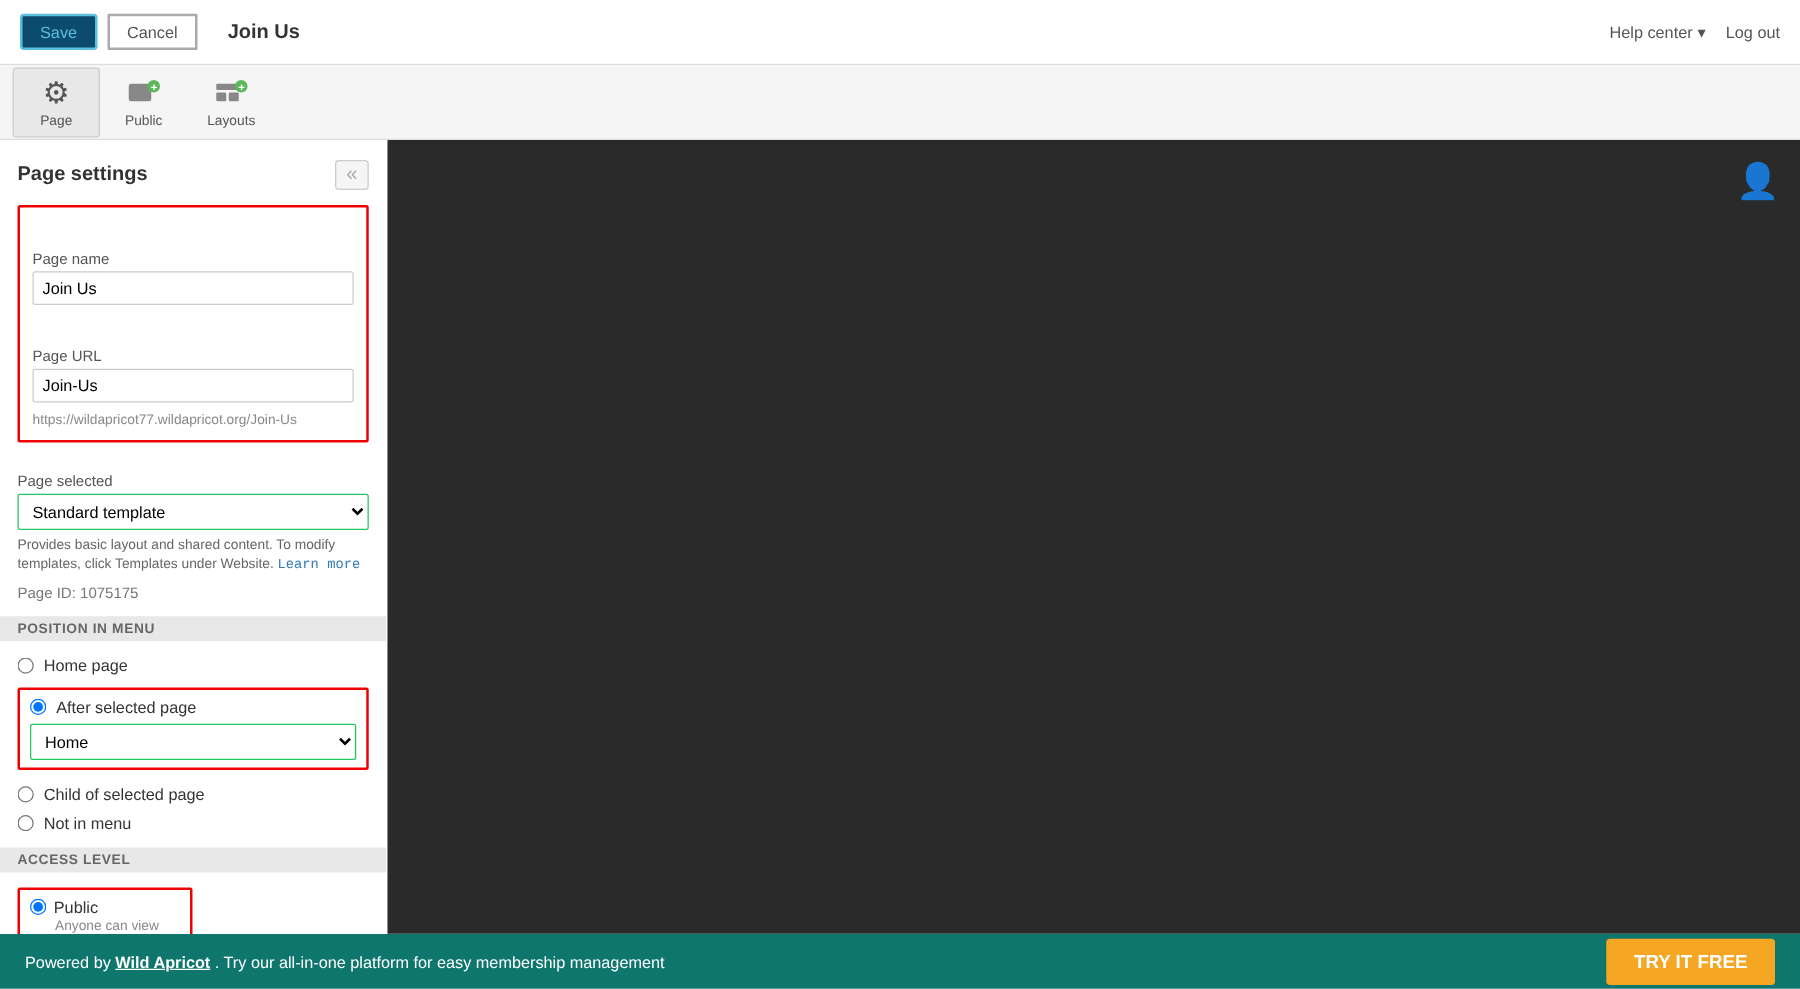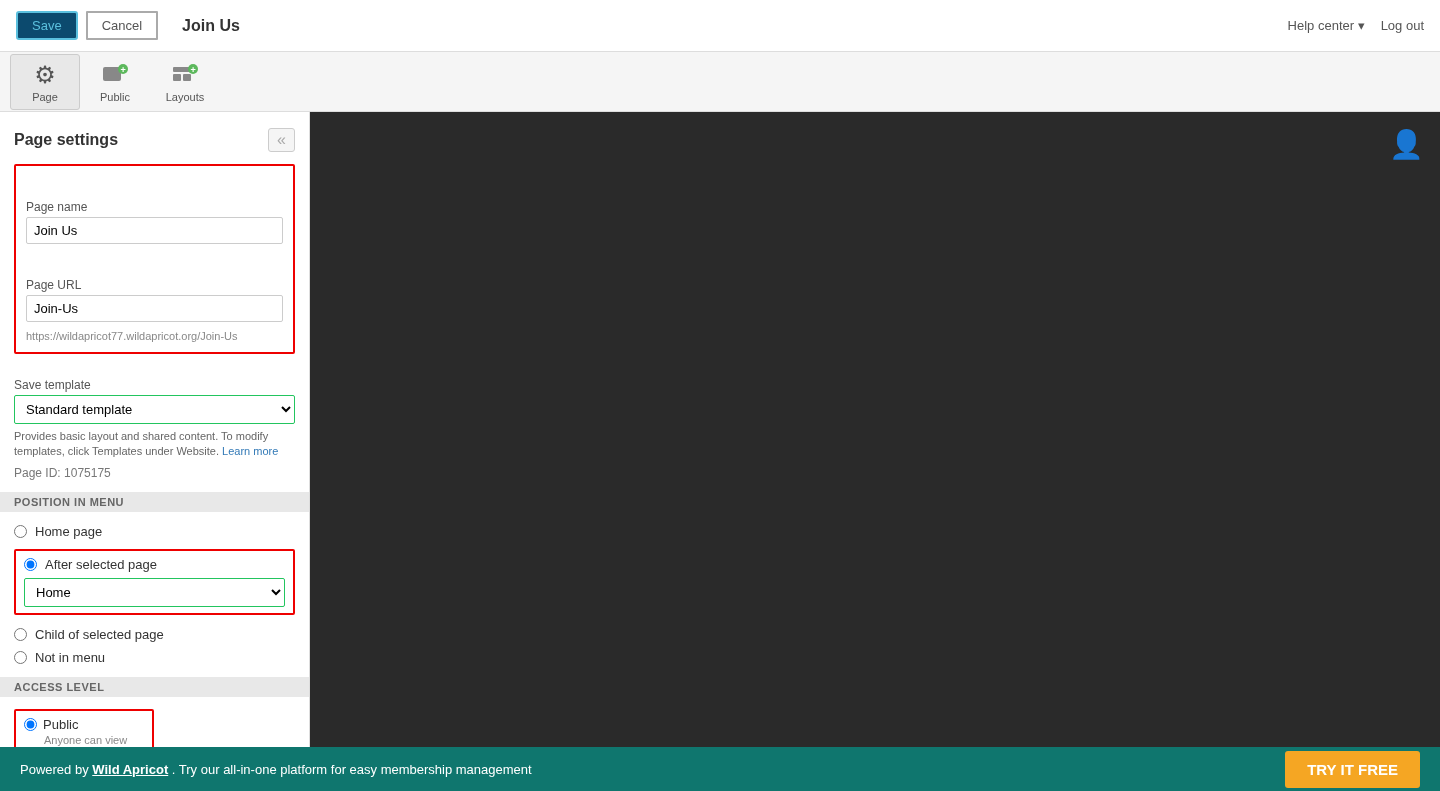--- a/index.html
+++ b/index.html
@@ -127,21 +127,21 @@
     .select-input {
       width: 100%;
       padding: 5px 7px;
       border: 1px solid #22c55e;
       border-radius: 2px;
       font-size: 13px;
       background: #fff;
       cursor: pointer;
     }
     .template-desc { font-size: 11px; color: #666; margin-top: 5px; line-height: 1.4; }
-    .learn-more { color: #337ab7; cursor: pointer; text-decoration: none; }
+    .learn-more { color: #337ab7; cursor: pointer; text-decoration: none; font-family: Liberation Mono, monospace; }
     .page-id { font-size: 12px; color: #777; margin-top: 6px; }
 
     .section-divider {
       background: #e8e8e8;
       margin: 12px -14px;
       padding: 4px 14px;
       font-size: 11px;
       font-weight: bold;
       color: #666;
       letter-spacing: 0.5px;
@@ -266,21 +266,21 @@
     <div class="section-box">
       <div class="field-label">Page name</div>
       <input class="text-input" type="text" value="Join Us" style="">
 
       <div class="field-label">Page URL</div>
       <input class="text-input" type="text" style="margin-bottom: 4px;" value="Join-Us">
       <div class="url-hint">https://wildapricot77.wildapricot.org/Join-Us</div>
     </div>
 
     <div class="field-group">
-      <div class="field-label">Save template</div>
+      <div class="field-label">Page selected</div>
       <select class="select-input">
         <option>Standard template</option>
       </select>
       <div class="template-desc">
         <span>Provides basic layout and shared content. To modify templates, click Templates under Website.</span>
         <a class="learn-more">Learn more</a>
       </div>
       <div class="page-id">Page ID: 1075175</div>
     </div>
 

